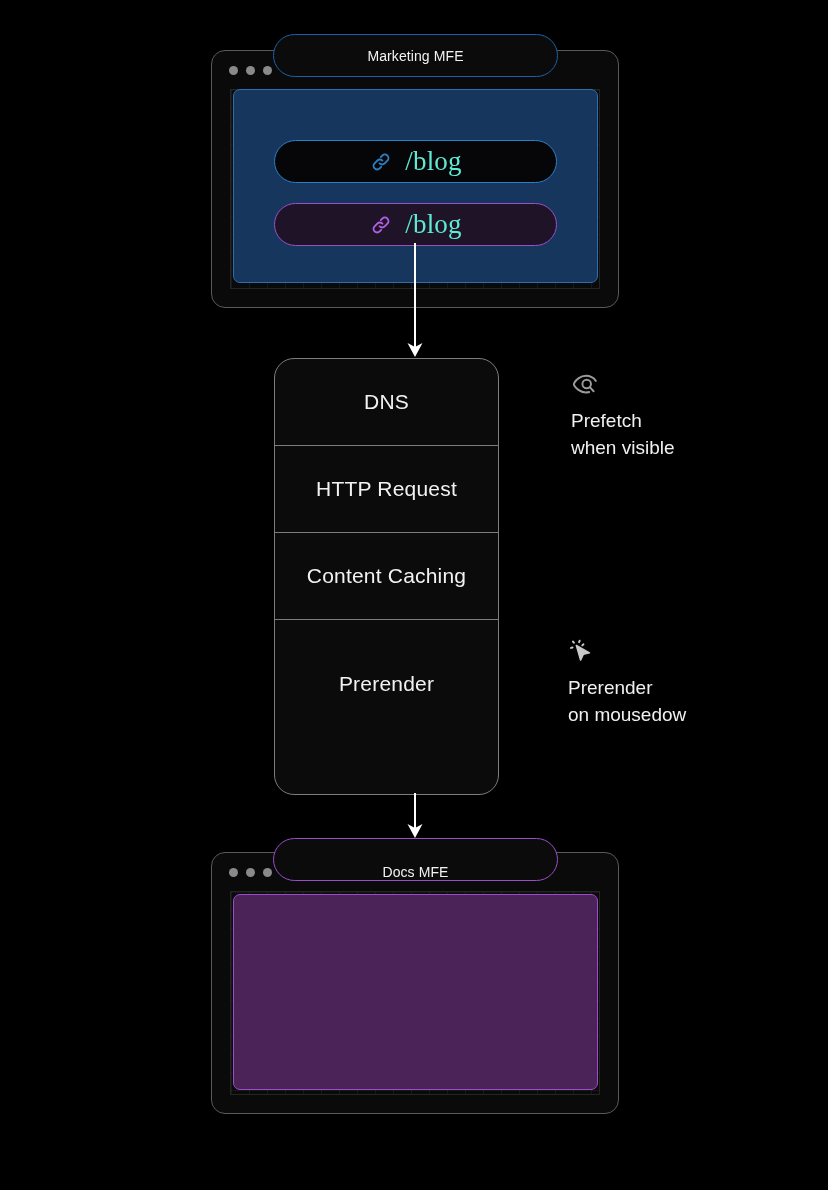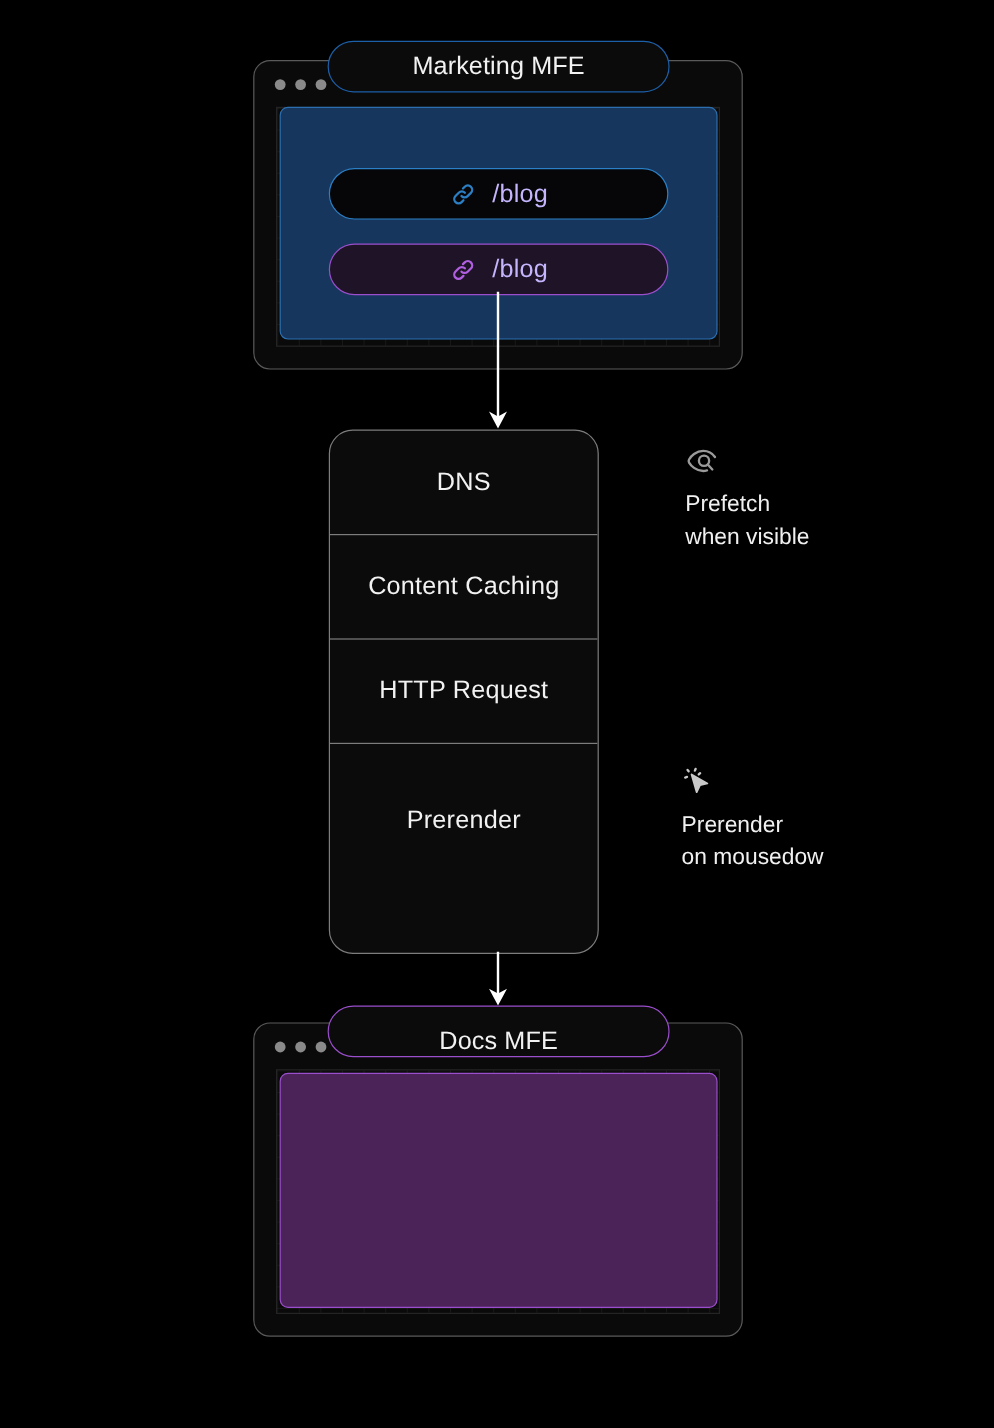--- a/index.html
+++ b/index.html
@@ -70,21 +70,21 @@
     height: 43px;
     border-radius: 22px;
     background: #0b0b0b;
     display: flex;
     align-items: center;
     justify-content: center;
     box-sizing: border-box;
     z-index: 6;
   }
   .title-pill span {
-    font-size: 21px;
+    font-size: 14px;
     letter-spacing: 0.1px;
     color: #f2f2f2;
   }
   .pill-marketing {
     left: 273px; top: 34px; width: 285px;
     border: 1.6px solid #1d5fa8;
   }
   .pill-docs {
     left: 273px; top: 838px; width: 285px;
     border: 1.6px solid #9a4ecb;
@@ -113,23 +113,24 @@
     position: absolute;
     height: 43px;
     border-radius: 22px;
     display: flex;
     align-items: center;
     justify-content: center;
     gap: 12px;
     box-sizing: border-box;
   }
   .route .label {
-    font-size: 21px;
-    color: #c4b5fd;
+    font-size: 27px;
+    color: #5eead4;
     letter-spacing: 0.2px;
+    font-family: Liberation Serif, serif;
   }
   .route-blog {
     left: 274px; top: 140px; width: 283px;
     background: #060608;
     border: 1.4px solid #2b7fc4;
   }
   .route-docs {
     left: 274px; top: 203px; width: 283px;
     background: #1f1427;
     border: 1.4px solid #9a4ecb;
@@ -224,24 +225,24 @@
   <svg class="arrow" style="left:398px; top:243px; width:34px; height:118px;" viewBox="0 0 34 118">
     <line x1="17" y1="0" x2="17" y2="105" stroke="#ffffff" stroke-width="2"></line>
     <path d="M17 114 L9.5 100 L17 104 L24.5 100 Z" fill="#ffffff"></path>
   </svg>
 
   <div class="pipeline">
     <div class="stage-row" style="height:87px;">
       <span>DNS</span>
     </div>
     <div class="stage-row" style="height:87px;">
+      <span>HTTP Request</span>
+    </div>
+    <div class="stage-row" style="height:87px;">
       <span>Content Caching</span>
-    </div>
-    <div class="stage-row" style="height:87px;">
-      <span>HTTP Request</span>
     </div>
     <div class="stage-row" style="height:174px;">
       <span style="position:relative; top:-23px;">Prerender</span>
     </div>
   </div>
 
   <div class="annotation anno-prefetch">
     <span class="icon-wrap">
       <svg width="30" height="28" viewBox="0 0 26 24" fill="none" stroke="#9a9a9a" stroke-width="1.7" stroke-linecap="round" stroke-linejoin="round">
         <path d="M21.5 8.4C20 6.2 16.9 4 13 4 7.8 4 4 8 2.8 10.2c-.4.7-.4 1.5 0 2.2C4 14.5 7.8 18.5 13 18.5c1 0 1.9-.15 2.75-.4"></path>

